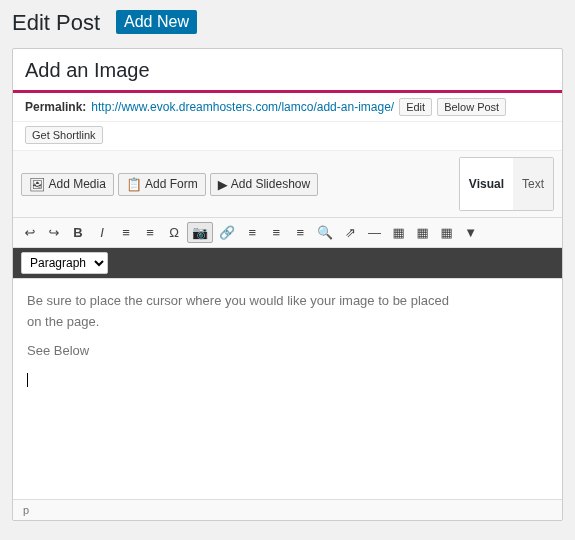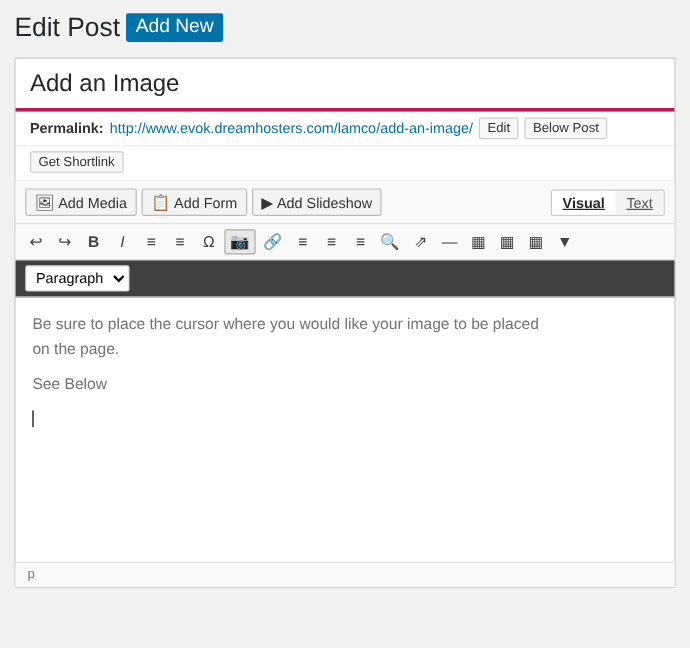--- a/index.html
+++ b/index.html
@@ -8,22 +8,22 @@
       font-size: 13px;
       background: #f1f1f1;
       color: #333;
     }
     .page-wrapper {
       padding: 10px 12px;
       max-width: 575px;
     }
     .page-title-row {
       display: flex;
-      align-items: center;
-      gap: 5px;
+      align-items: flex-start;
+      gap: 16px;
       margin-bottom: 12px;
     }
     .page-title {
       font-size: 22px;
       font-weight: 400;
       color: #23282d;
     }
     .add-new-btn {
       background: #0073aa;
       color: #fff;
@@ -106,27 +106,26 @@
       font-size: 13px;
     }
     .visual-text-tabs {
       margin-left: auto;
       display: flex;
       border: 1px solid #ccc;
       border-radius: 2px;
       overflow: hidden;
     }
     .vtab {
-      padding: 3px 9px;
+      padding: 19px 9px;
       font-size: 12px;
       cursor: pointer;
       background: #f3f3f3;
       border: none;
       color: #555;
-      text-decoration: underline;
     }
     .vtab.active {
       background: #fff;
       color: #23282d;
       font-weight: 600;
     }
     .editor-toolbar {
       display: flex;
       align-items: center;
       padding: 4px 6px;

